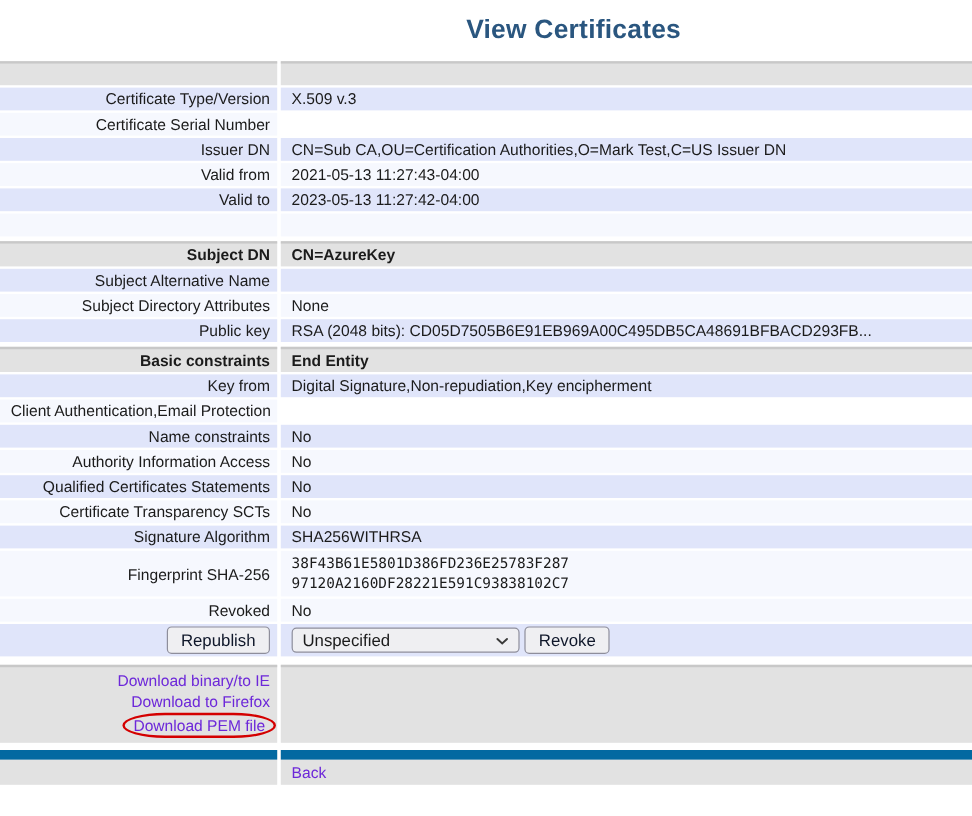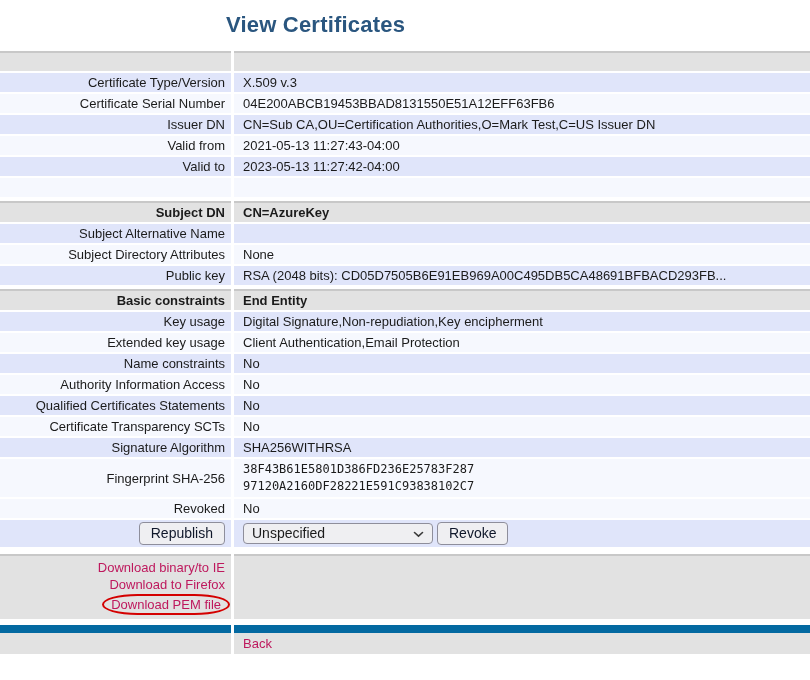--- a/index.html
+++ b/index.html
@@ -5,21 +5,21 @@
   html,body{margin:0;padding:0;background:#ffffff;}
   body{
     width:810px;height:680px;overflow:hidden;
     font-family:"Liberation Sans","DejaVu Sans",sans-serif;
     font-size:13px;color:#1b1b1b;
     -webkit-font-smoothing:antialiased;
   }
   .page-title{
     box-sizing:border-box;width:730px;padding-left:226px;
     margin:0;padding-top:12px;padding-bottom:9px;
-    text-align:left;font-size:22px;font-weight:bold;color:#2a567f;
+    text-align:center;font-size:22px;font-weight:bold;color:#2a567f;
     letter-spacing:0.2px;
   }
   
   .row{
     display:grid;grid-template-columns:231px 576px;column-gap:3px;
     margin-bottom:2px;min-height:19px;background:transparent;
   }
   .cell{display:flex;align-items:center;box-sizing:border-box;line-height:15px;}
   .cell.label{justify-content:flex-end;text-align:right;padding:2px 6px 2px 4px;}
   .cell.value{justify-content:flex-start;text-align:left;padding:2px 4px 2px 9px;}
@@ -44,21 +44,21 @@
     box-sizing:border-box;width:190px;height:21px;margin-right:4px;
     background:#efeff2;border:1px solid #8e8e9b;border-radius:4px;
     display:inline-flex;align-items:center;justify-content:space-between;
     padding:0 8px;font-size:14px;cursor:pointer;
   }
   .chevron{display:inline-block;margin-left:8px;}
   
   .dl-block{margin-top:7px;min-height:55px;}
   .dl-block .cell{border-top:2px solid #c8c8c8;padding-top:3px;padding-bottom:4px;}
   .dl-links{display:flex;flex-direction:column;align-items:flex-end;width:100%;}
-  a.lnk{color:#be185d;text-decoration:none;line-height:17px;cursor:pointer;}
+  a.lnk{color:#6d28d9;text-decoration:none;line-height:17px;cursor:pointer;}
   .pem-oval{
     display:inline-block;border:2px solid #d40000;border-radius:50%/90%;
     padding:0 7px;margin:1px -5px 0 0;line-height:17px;
   }
   .back-row{margin-top:6px;min-height:22px;}
   .back-row .cell{border-top:8px solid #0369a1;min-height:20px;}
 </style>
 </head>
 <body>
 
@@ -68,21 +68,20 @@
     <div class="row gray hdr">
       <div class="cell label"></div>
       <div class="cell value"></div>
     </div>
     <div class="row lav">
       <div class="cell label">Certificate Type/Version</div>
       <div class="cell value">X.509 v.3</div>
     </div>
     <div class="row ghost">
       <div class="cell label">Certificate Serial Number</div>
-      <div class="cell value">04E200ABCB19453BBAD8131550E51A12EFF63FB6</div>
     </div>
     <div class="row lav">
       <div class="cell label">Issuer DN</div>
       <div class="cell value">CN=Sub CA,OU=Certification Authorities,O=Mark Test,C=US Issuer DN</div>
     </div>
     <div class="row ghost">
       <div class="cell label">Valid from</div>
       <div class="cell value">2021-05-13 11:27:43-04:00</div>
     </div>
     <div class="row lav">
@@ -107,25 +106,24 @@
     </div>
     <div class="row lav">
       <div class="cell label">Public key</div>
       <div class="cell value">RSA (2048 bits): CD05D7505B6E91EB969A00C495DB5CA48691BFBACD293FB...</div>
     </div>
     <div class="row gray hdr">
       <div class="cell label">Basic constraints</div>
       <div class="cell value">End Entity</div>
     </div>
     <div class="row lav">
-      <div class="cell label">Key usage</div>
+      <div class="cell label">Key from</div>
       <div class="cell value">Digital Signature,Non-repudiation,Key encipherment</div>
     </div>
     <div class="row ghost">
-      <div class="cell label">Extended key usage</div>
       <div class="cell value">Client Authentication,Email Protection</div>
     </div>
     <div class="row lav">
       <div class="cell label">Name constraints</div>
       <div class="cell value">No</div>
     </div>
     <div class="row ghost">
       <div class="cell label">Authority Information Access</div>
       <div class="cell value">No</div>
     </div>

